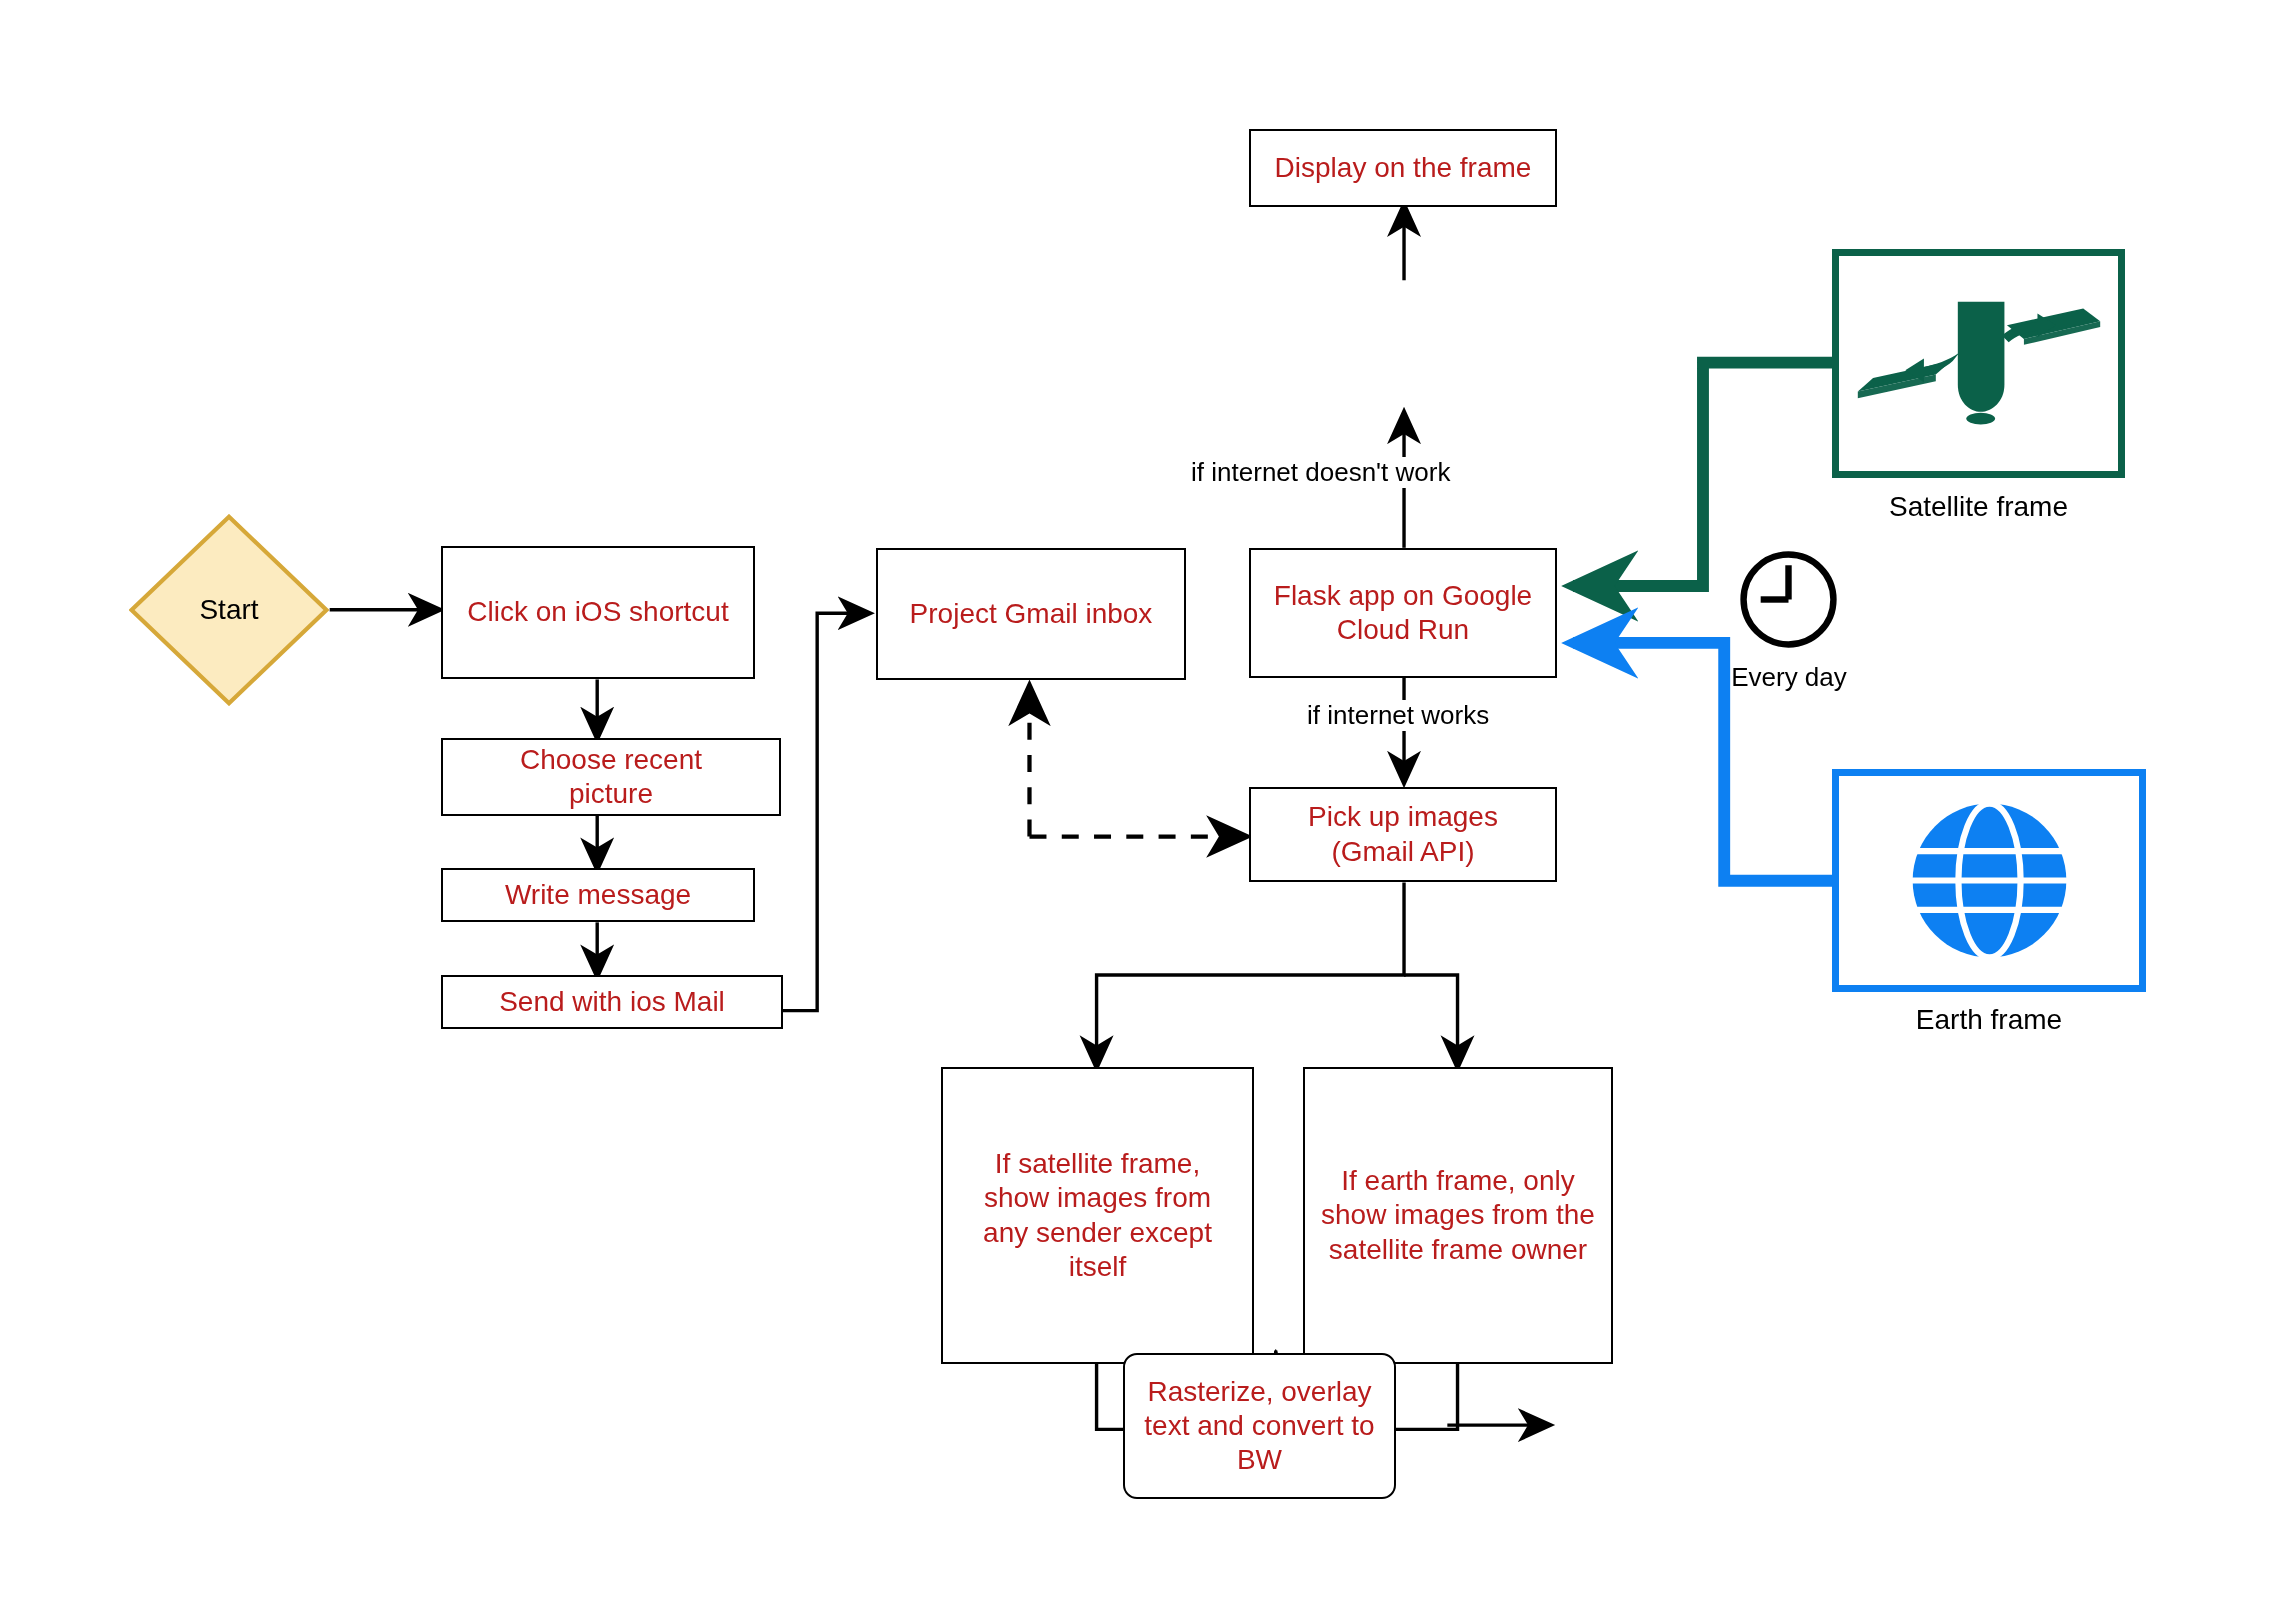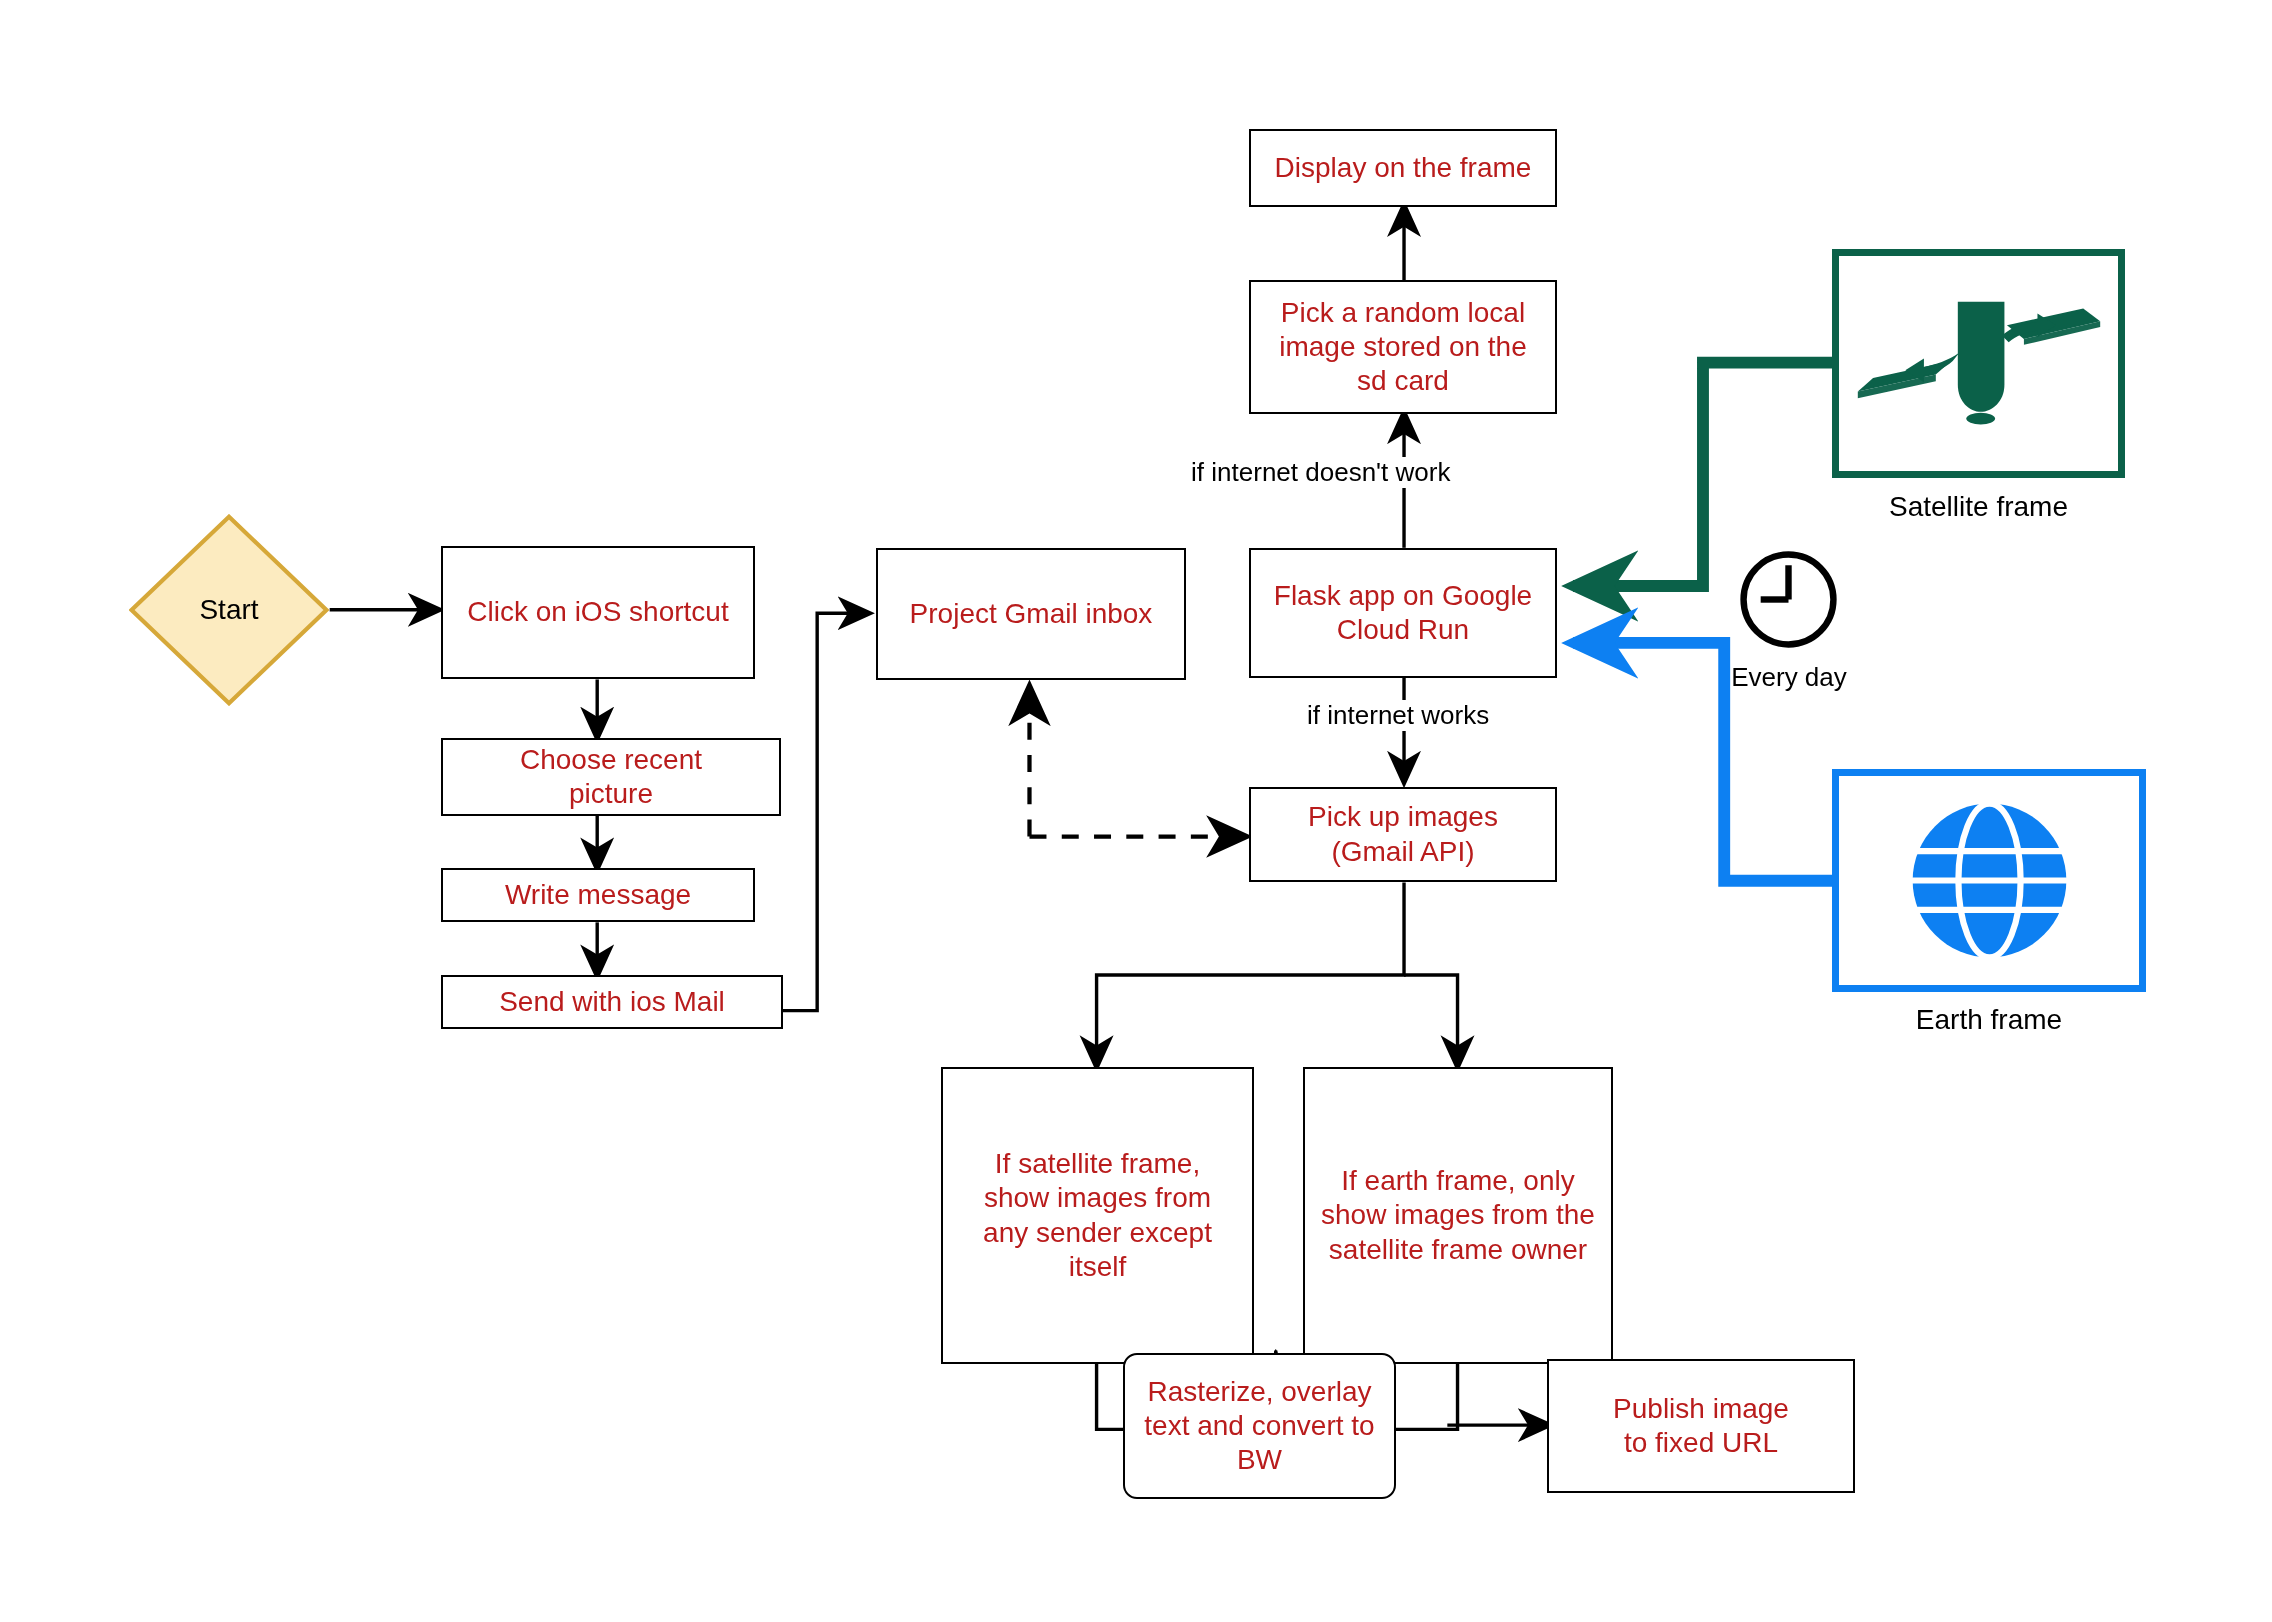--- a/index.html
+++ b/index.html
@@ -169,23 +169,20 @@
 
   <div class="node" style="left:441px; top:975px; width:342px; height:54px;">Send with ios Mail</div>
 
   <div class="node" style="left:876px; top:548px; width:310px; height:132px;">Project Gmail inbox</div>
 
   <div class="node" style="left:1249px; top:787px; width:308px; height:95px;">Pick up images
 (Gmail API)</div>
 
   <div class="node" style="left:1249px; top:129px; width:308px; height:78px;">Display on the frame</div>
 
-  <div class="node" style="left:1249px; top:280px; width:308px; height:134px;">Pick a random local
-image stored on the
-sd card</div>
 
   <div class="node" style="left:1249px; top:548px; width:308px; height:130px;">Flask app on Google
 Cloud Run</div>
 
   <div class="edge-label" style="left:1186px; top:457px;">if internet doesn't work</div>
 
   <div class="edge-label" style="left:1302px; top:700px;">if internet works</div>
 
   <div class="node" style="left:941px; top:1067px; width:313px; height:297px;">If satellite frame,
 show images from
@@ -193,22 +190,20 @@
 itself</div>
 
   <div class="node" style="left:1303px; top:1067px; width:310px; height:297px;">If earth frame, only
 show images from the
 satellite frame owner</div>
 
   <div class="node" style="left:1123px; top:1353px; width:273px; height:146px;border-radius:14px;">Rasterize, overlay
 text and convert to
 BW</div>
 
-  <div class="node" style="left:1547px; top:1359px; width:308px; height:134px;">Publish image
-to fixed URL</div>
 
   <div class="frame-card satellite" style="left:1832px; top:249px; width:293px; height:229px;">
     <svg width="246" height="161" viewBox="0 0 290 190">
       <g fill="#0B6149">
 
         <path d="M120,22 L175,22 L175,120 C175,140 160,152 147,152
                  C134,152 120,140 120,120 Z"></path>
 
         <ellipse cx="147" cy="160" rx="17" ry="7"></ellipse>
 

